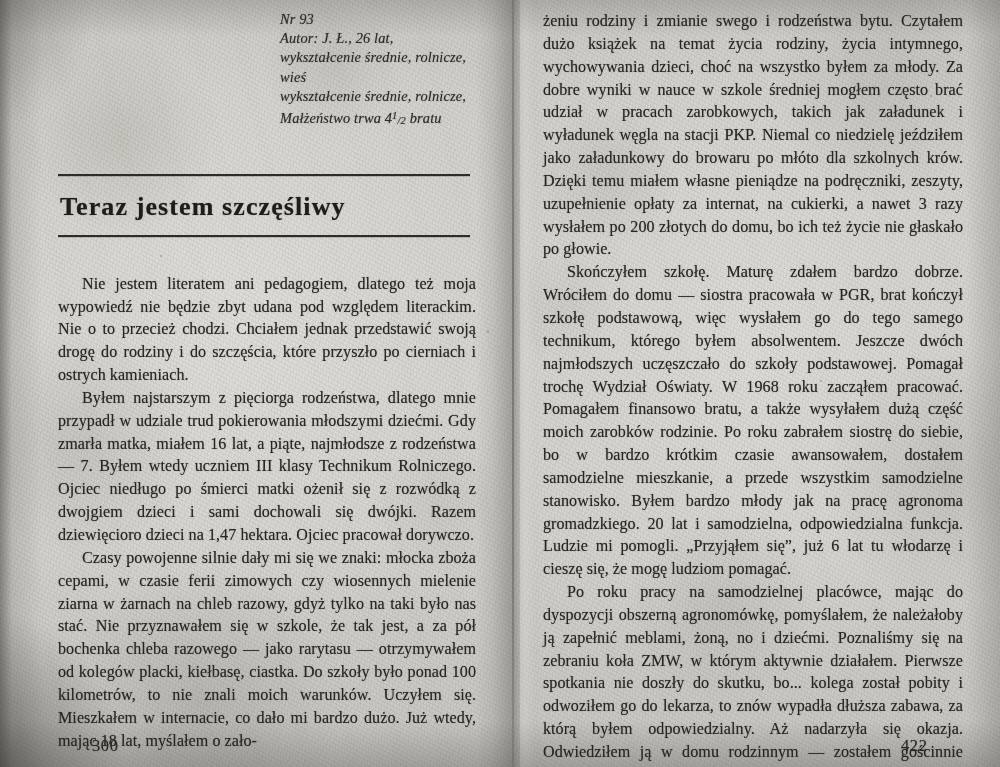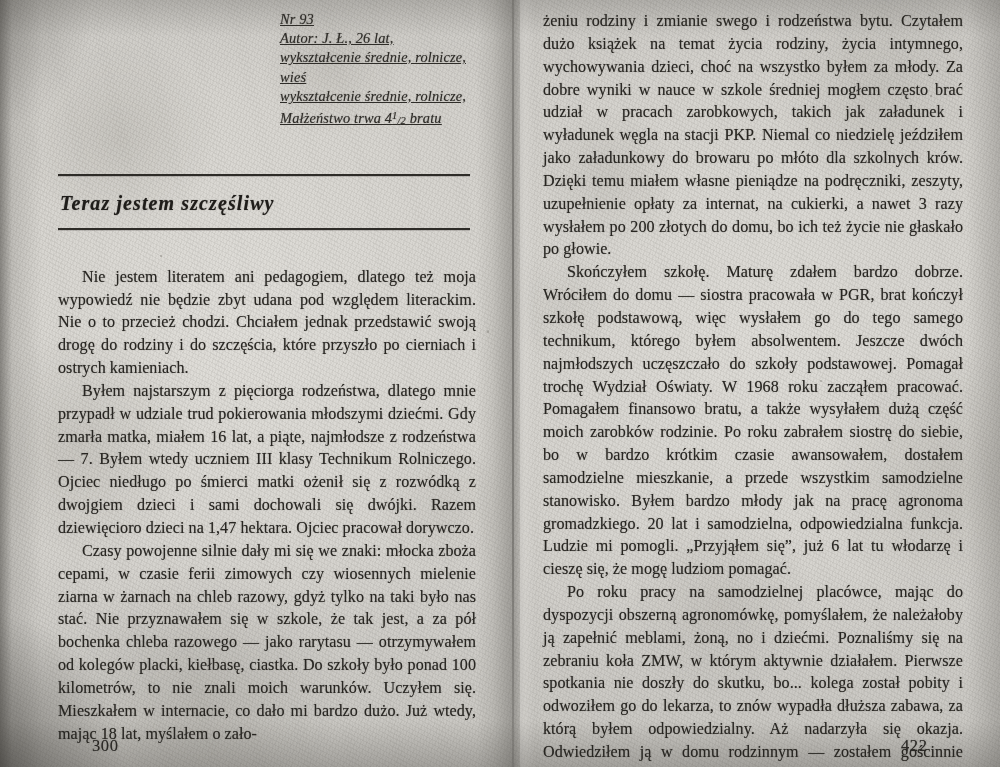--- a/index.html
+++ b/index.html
@@ -125,35 +125,34 @@
   .meta {
     font-style: italic;
     font-size: 14.4px;
     line-height: 19.2px;
     letter-spacing: 0.15px;
     margin-left: 222px;
     width: 214px;
     color: #2f2d29;
     text-shadow: 0 0 1.1px rgba(45,43,40,0.55);
   }
-  .meta div { white-space: nowrap; text-decoration: underline; }
+  .meta div { white-space: nowrap; }
   .meta .frac { font-size: 10.5px; vertical-align: 0.35em; }
   .meta .frac-den { font-size: 10.5px; vertical-align: -0.08em; }
 
   .rule-box { margin-top: 44px; }
   .rule {
     height: 2px;
     width: 412px;
     background: #2e2c28;
     box-shadow: 0 0.5px 0 rgba(60,58,54,0.4);
   }
   .title {
-    font-style: italic;
     font-weight: bold;
-    font-size: 20px;
+    font-size: 26px;
     letter-spacing: 1.1px;
     margin: 16px 0 13px 2px;
     color: #1f1d1a;
     text-shadow: 0 0 1.1px rgba(35,33,30,0.6);
   }
 
   .body {
     font-size: 16.1px;
     line-height: 22.85px;
     text-align: justify;

